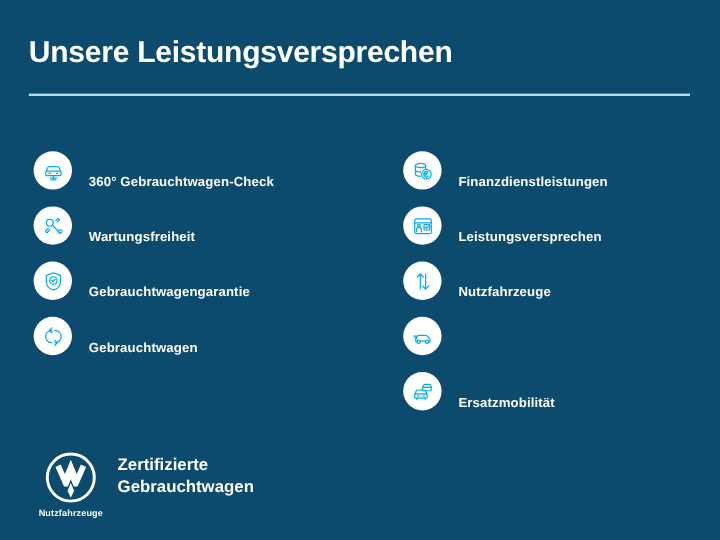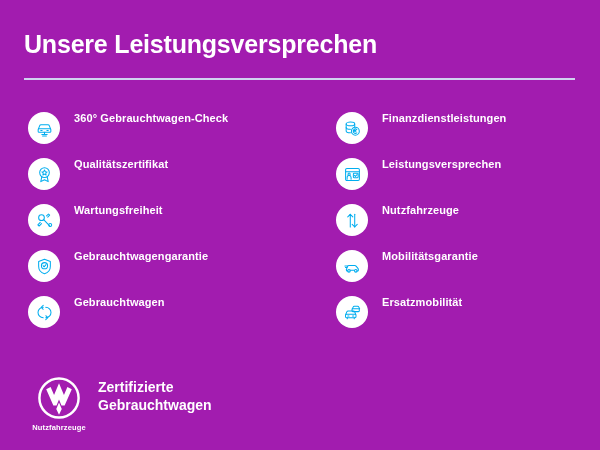--- a/index.html
+++ b/index.html
@@ -10,21 +10,21 @@
     width: 600px;
     height: 450px;
     overflow: hidden;
     font-family: "Liberation Sans", sans-serif;
     background: #ffffff;
   }
   .poster {
     position: relative;
     width: 600px;
     height: 450px;
-    background: #a21caf;
+    background: #0c4a6e;
     box-sizing: border-box;
     overflow: hidden;
   }
   .page-title {
     position: absolute;
     left: 24px;
     top: 30px;
     font-size: 25px;
     font-weight: bold;
     color: #ffffff;
@@ -50,21 +50,21 @@
   .column {
     position: absolute;
     top: 0;
     width: 280px;
   }
   .column.left  { left: 28px; }
   .column.right { left: 336px; }
 
   .promise-item {
     display: flex;
-    align-items: flex-start;
+    align-items: flex-end;
     height: 46px;
   }
   .icon-badge {
     flex: 0 0 auto;
     width: 32px;
     height: 32px;
     border-radius: 50%;
     background: #ffffff;
     display: flex;
     align-items: center;
@@ -141,30 +141,20 @@
             <line x1="7.3" y1="14.5" x2="9" y2="14.5"></line>
             <line x1="15" y1="14.5" x2="16.7" y2="14.5"></line>
             <line x1="12" y1="16.8" x2="12" y2="19.6"></line>
             <line x1="8.6" y1="19.6" x2="15.4" y2="19.6"></line>
             <line x1="9.6" y1="21.4" x2="14.4" y2="21.4"></line>
           </svg>
         </span>
         <span class="promise-label">360° Gebrauchtwagen-Check</span>
       </div>
 
-      <div class="promise-item">
-        <span class="icon-badge">
-          <svg viewBox="0 0 24 24" fill="none" stroke="#00ADEF" stroke-width="1.3" stroke-linecap="round" stroke-linejoin="round">
-            <circle cx="12" cy="9.6" r="6.1"></circle>
-            <path d="M12 6.3l1 2.1 2.3.3-1.7 1.6.4 2.3-2-1.1-2 1.1.4-2.3-1.7-1.6 2.3-.3z"></path>
-            <path d="M8.6 14.6L7.3 21l4.7-2.3 4.7 2.3-1.3-6.4"></path>
-          </svg>
-        </span>
-        <span class="promise-label">Qualitätszertifikat</span>
-      </div>
 
       <div class="promise-item">
         <span class="icon-badge">
           <svg viewBox="0 0 24 24" fill="none" stroke="#00ADEF" stroke-width="1.3" stroke-linecap="round" stroke-linejoin="round">
             <circle cx="8.2" cy="8.4" r="3.6"></circle>
             <path d="M11 10.8l8 8.6"></path>
             <path d="M19.2 19.6a1.9 1.9 0 1 0 0-3.8 1.9 1.9 0 0 0 0 3.8z"></path>
             <path d="M14.6 6.2l2.4-2.4 1.5 1.5-2.4 2.4"></path>
             <path d="M6.6 14.4l-3 3 1.6 1.6 3-3"></path>
           </svg>
@@ -246,21 +236,20 @@
           <svg viewBox="0 0 24 24" fill="none" stroke="#00ADEF" stroke-width="1.3" stroke-linecap="round" stroke-linejoin="round">
             <path d="M4.3 15.6l1.4-3.6a2 2 0 0 1 1.9-1.3h7.3c.6 0 1.2.3 1.6.8l2.4 2.9c.3.4.5.8.5 1.3v1.1a.9.9 0 0 1-.9.9h-1.2"></path>
             <path d="M8.9 16.7h5.1"></path>
             <path d="M4.3 15.6v1.1a.9.9 0 0 0 .9.9h1.3"></path>
             <circle cx="7.5" cy="17.4" r="1.7"></circle>
             <circle cx="16.2" cy="17.4" r="1.7"></circle>
             <line x1="2.4" y1="11.4" x2="5.6" y2="11.4"></line>
             <line x1="3.1" y1="13.4" x2="5.1" y2="13.4"></line>
           </svg>
         </span>
-        <span class="promise-label">Mobilitätsgarantie</span>
       </div>
 
       <div class="promise-item">
         <span class="icon-badge">
           <svg viewBox="0 0 24 24" fill="none" stroke="#00ADEF" stroke-width="1.3" stroke-linecap="round" stroke-linejoin="round">
             <path d="M11.8 7.3l1-2.1a1.7 1.7 0 0 1 1.5-1h4.1a1.7 1.7 0 0 1 1.6 1l1 2.1"></path>
             <rect x="11.4" y="7.3" width="9.2" height="3.6" rx="1"></rect>
             <path d="M3.6 14.2l1.2-3a1.8 1.8 0 0 1 1.7-1.1h6.6a1.8 1.8 0 0 1 1.7 1.1l1.2 3"></path>
             <rect x="3.2" y="14.2" width="13.2" height="4.4" rx="1.1"></rect>
             <line x1="6" y1="16.4" x2="7.6" y2="16.4"></line>

